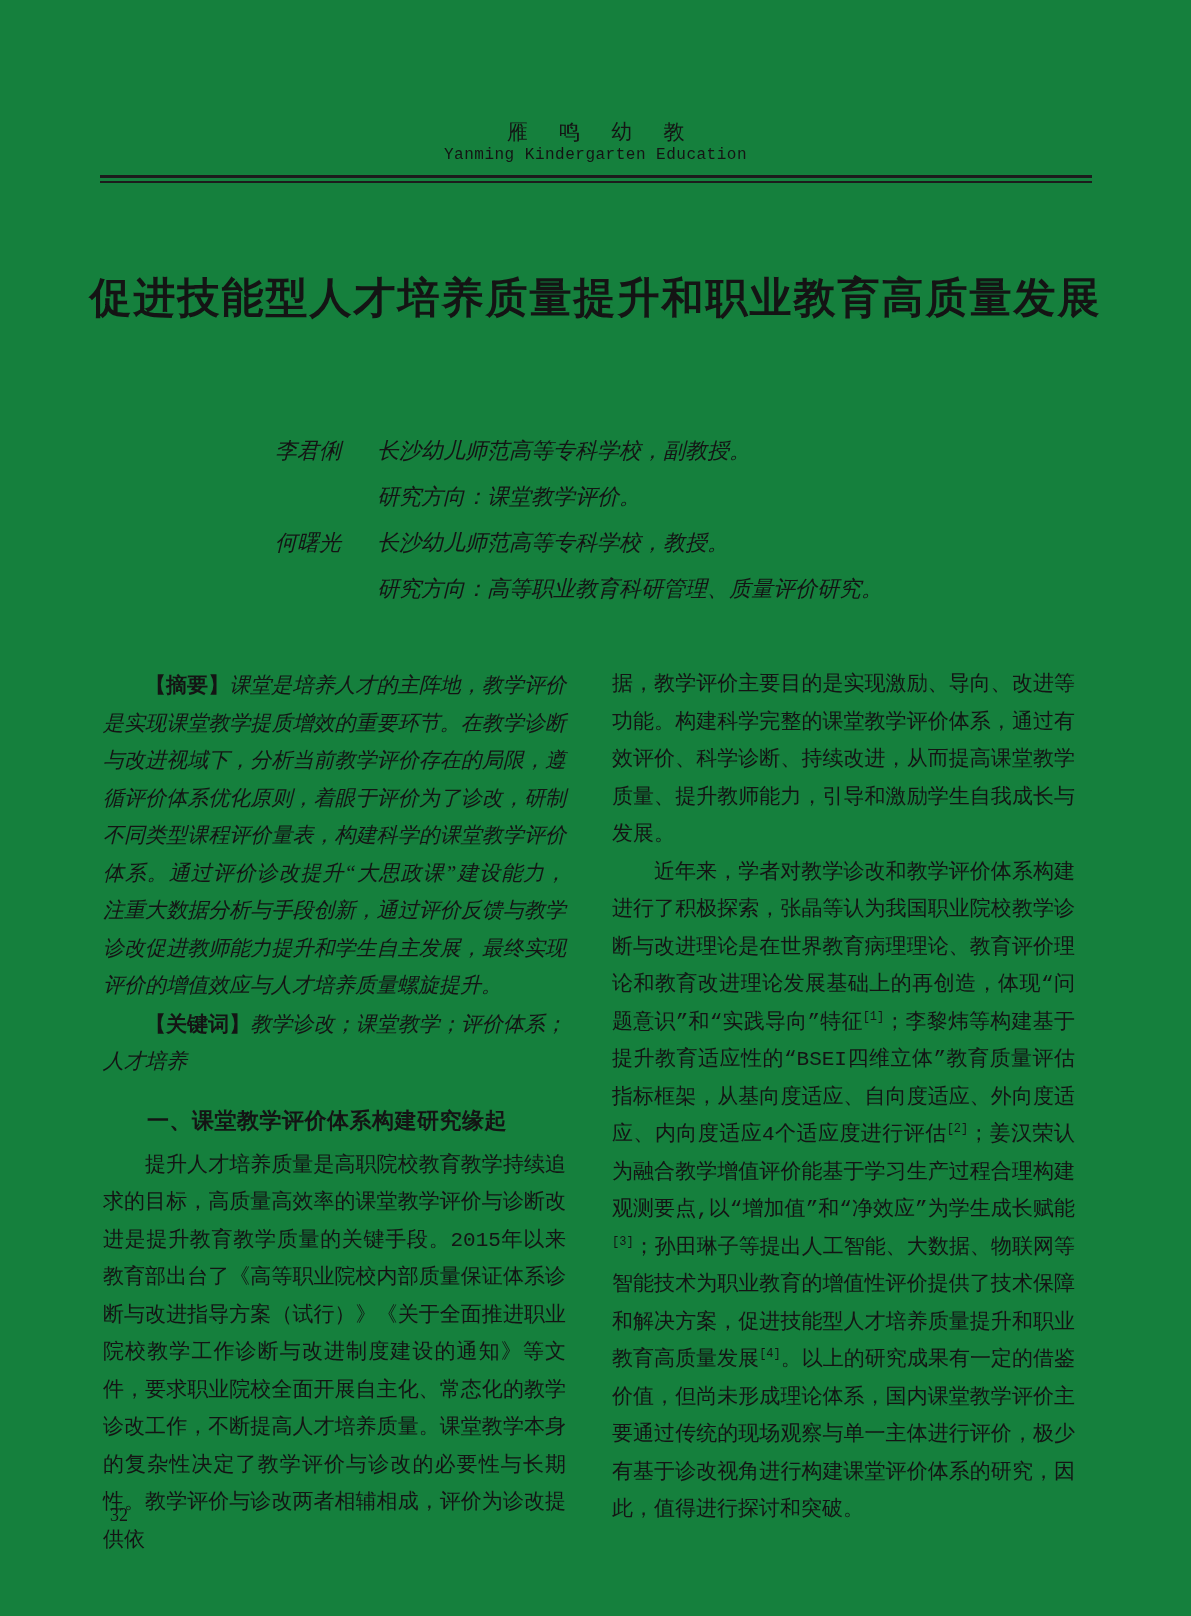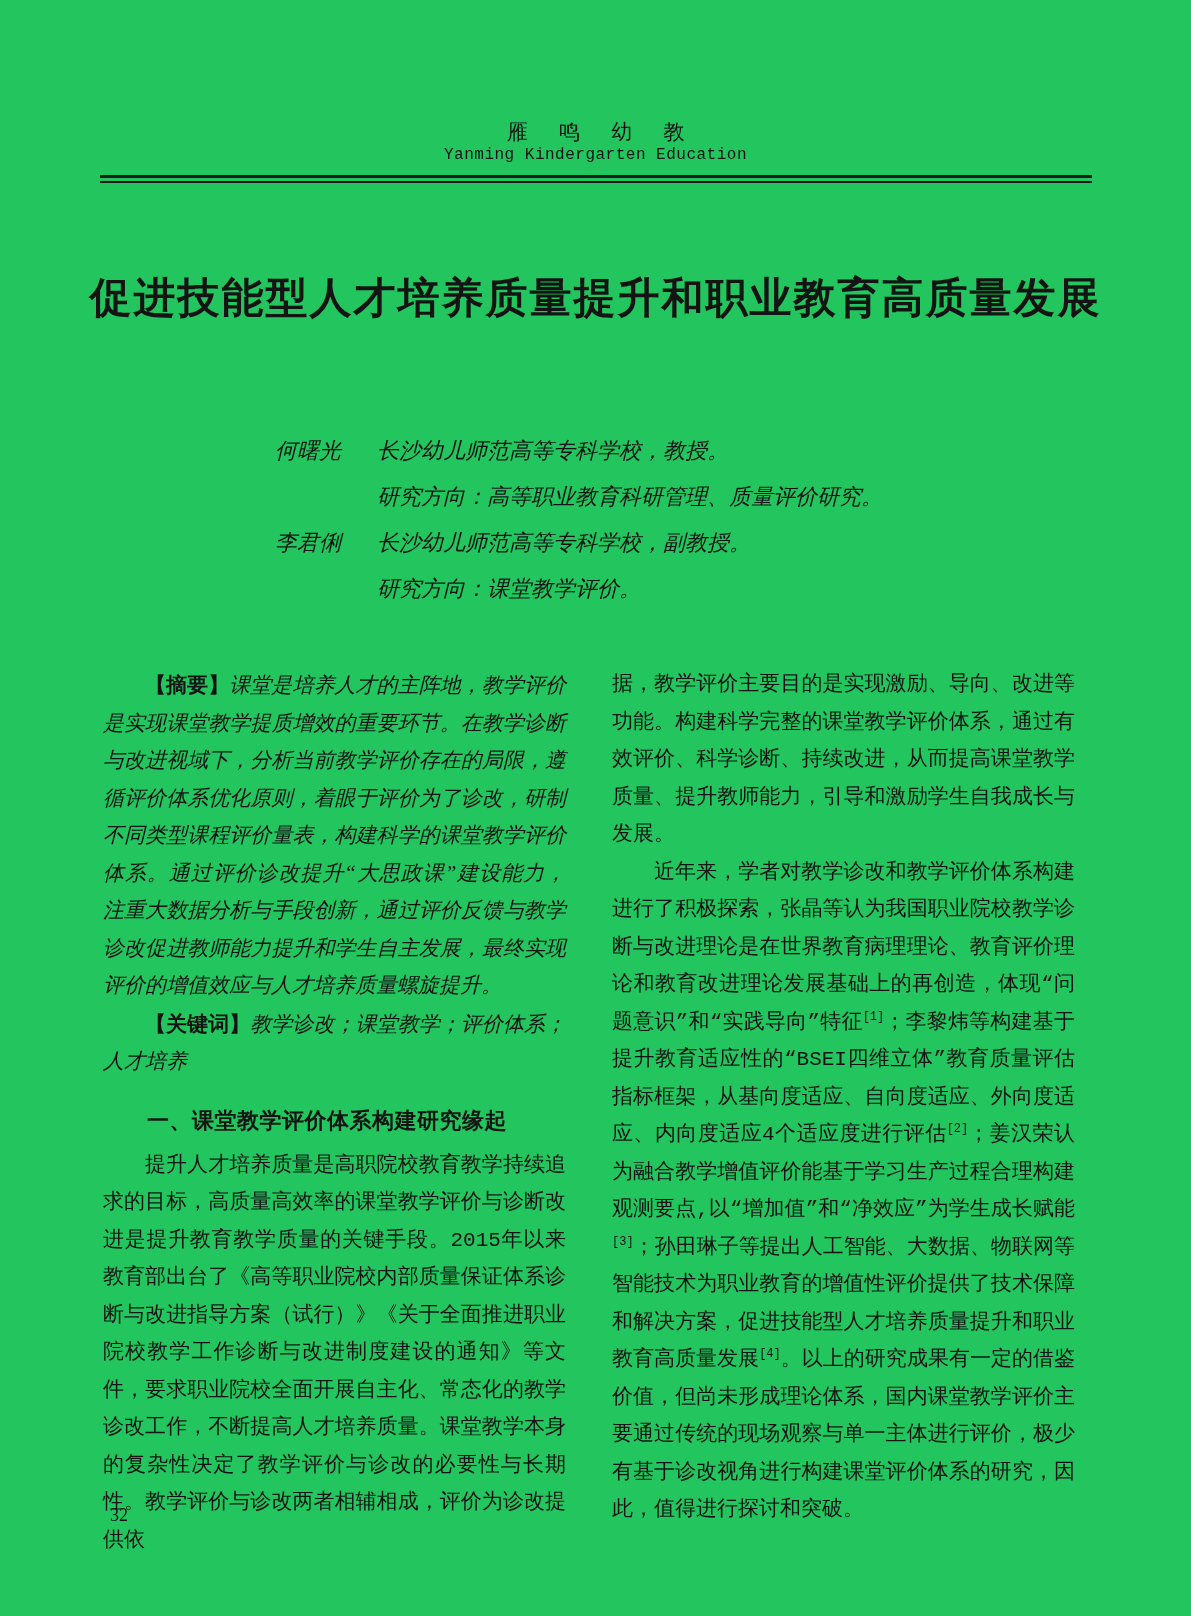--- a/index.html
+++ b/index.html
@@ -1,21 +1,21 @@
 <!DOCTYPE html>
 <html><head>
 <meta charset="utf-8">
 <style>
   html, body { margin: 0; padding: 0; background: #e8e8e8; }
   .page {
     position: relative;
     width: 1191px;
     height: 1616px;
     margin: 0 auto;
-    background: #22c55e;
+    background: #15803d;
     color: #141414;
     overflow: hidden;
     font-family: "Liberation Serif", "DejaVu Serif", serif;
   }
 
   
   .journal-header {
     position: absolute;
     top: 118px; left: 0;
     width: 100%;
@@ -124,26 +124,26 @@
   <div class="journal-header">
     <div class="jname-cn">雁 鸣 幼 教</div>
     <div class="jname-en">Yanming Kindergarten Education</div>
   </div>
   <div class="header-rule"></div>
 
   <h1 class="article-title">促进技能型人才培养质量提升和职业教育高质量发展</h1>
 
   <div class="authors kai">
     <div class="author">
+      <div class="author-line"><span class="a-name">李君俐</span><span class="a-aff">长沙幼儿师范高等专科学校，副教授。</span></div>
+      <div class="author-line indent-aff"><span class="a-research">研究方向：课堂教学评价。</span></div>
+    </div>
+    <div class="author">
       <div class="author-line"><span class="a-name">何曙光</span><span class="a-aff">长沙幼儿师范高等专科学校，教授。</span></div>
       <div class="author-line indent-aff"><span class="a-research">研究方向：高等职业教育科研管理、质量评价研究。</span></div>
-    </div>
-    <div class="author">
-      <div class="author-line"><span class="a-name">李君俐</span><span class="a-aff">长沙幼儿师范高等专科学校，副教授。</span></div>
-      <div class="author-line indent-aff"><span class="a-research">研究方向：课堂教学评价。</span></div>
     </div>
   </div>
 
   <div class="columns">
     <div class="col">
       <p class="abstract kai"><b class="blabel">【摘要】</b><span>课堂是培养人才的主阵地，教学评价是实现课堂教学提质增效的重要环节。在教学诊断与改进视域下，分析当前教学评价存在的局限，遵循评价体系优化原则，着眼于评价为了诊改，研制不同类型课程评价量表，构建科学的课堂教学评价体系。通过评价诊改提升“大思政课”建设能力，注重大数据分析与手段创新，通过评价反馈与教学诊改促进教师能力提升和学生自主发展，最终实现评价的增值效应与人才培养质量螺旋提升。</span></p>
       <p class="keywords kai"><b class="blabel">【关键词】</b><span>教学诊改；课堂教学；评价体系；人才培养</span></p>
       <h2 class="section-heading">一、课堂教学评价体系构建研究缘起</h2>
       <p class="body-text indent">提升人才培养质量是高职院校教育教学持续追求的目标，高质量高效率的课堂教学评价与诊断改进是提升教育教学质量的关键手段。2015年以来教育部出台了《高等职业院校内部质量保证体系诊断与改进指导方案（试行）》《关于全面推进职业院校教学工作诊断与改进制度建设的通知》等文件，要求职业院校全面开展自主化、常态化的教学诊改工作，不断提高人才培养质量。课堂教学本身的复杂性决定了教学评价与诊改的必要性与长期性。教学评价与诊改两者相辅相成，评价为诊改提供依</p>
     </div>

